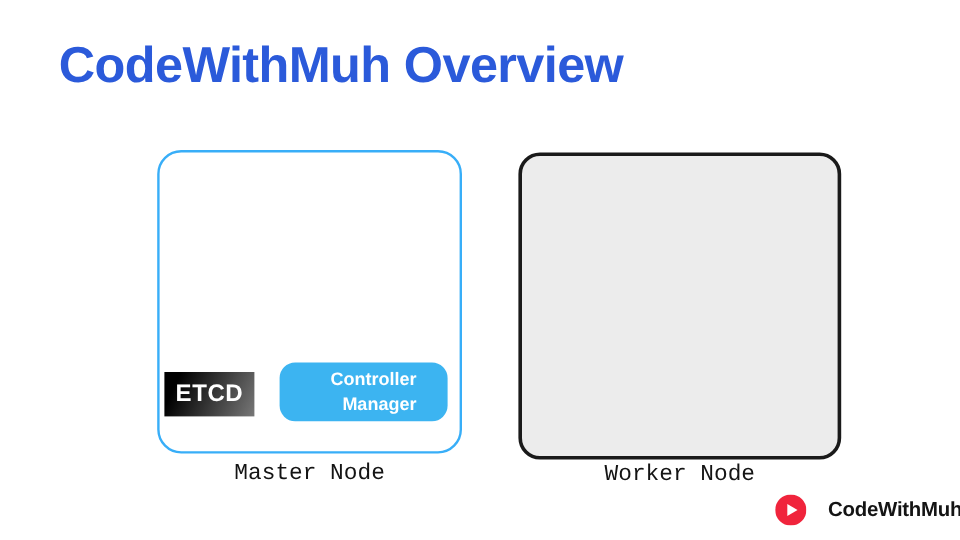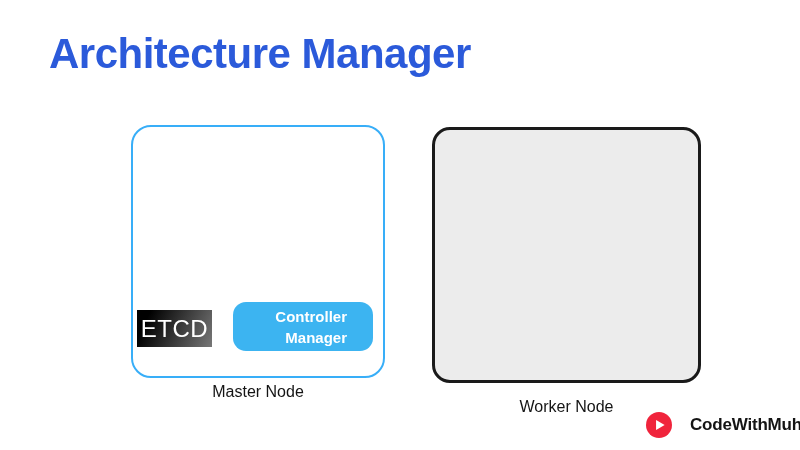--- a/index.html
+++ b/index.html
@@ -62,45 +62,46 @@
     border-radius: 14px;
     font-size: 24px;
     font-weight: 400;
   }
   .chip-etcd {
     left: 137px;
     top: 310px;
     width: 75px;
     height: 37px;
     background: linear-gradient(115deg, var(--etcd-dark, #000000) 15%, var(--etcd-light, #777777) 100%);
-    font-size: 24px;
-    font-weight: 400;
+    font-size: 20px;
+    font-weight: 700;
     letter-spacing: 0.5px;
   }
   .chip-controller {
     left: 233px;
     top: 302px;
     width: 140px;
     height: 49px;
     background: var(--controller-blue, #3CB4F1);
     border-radius: 13px;
     font-size: 15px;
     font-weight: bold;
     line-height: 1.4;
     text-align: right;
     padding: 0 26px;
   }
   .node-label {
     position: absolute;
     text-align: center;
-    font-size: 16px;
+    font-size: 19px;
     color: var(--text-dark, #141414);
+    font-family: Liberation Mono, monospace;
   }
   .master-label { left: 131px; top: 383px; width: 254px; }
-  .worker-label { left: 432px; top: 398px; width: 269px; }
+  .worker-label { left: 432px; top: 384px; width: 269px; }
   .brand {
     position: absolute;
     left: 646px;
     top: 412px;
     display: flex;
     align-items: center;
     gap: 18px;
     justify-content: space-between;
   }
   .brand-icon { display: block; width: 26px; height: 26px; }
@@ -110,21 +111,21 @@
     letter-spacing: -0.2px;
     color: var(--text-dark, #141414);
     white-space: nowrap;
   }
 </style>
 </head>
 <body>
 
 <div class="canvas">
 
-  <h1 class="title">Architecture Manager</h1>
+  <h1 class="title">CodeWithMuh Overview</h1>
 
   <div class="master-box"></div>
 
 
   <div class="chip chip-etcd">ETCD</div>
 
   <div class="chip chip-controller">Controller Manager</div>
 
   <div class="node-label master-label">Master Node</div>
 

